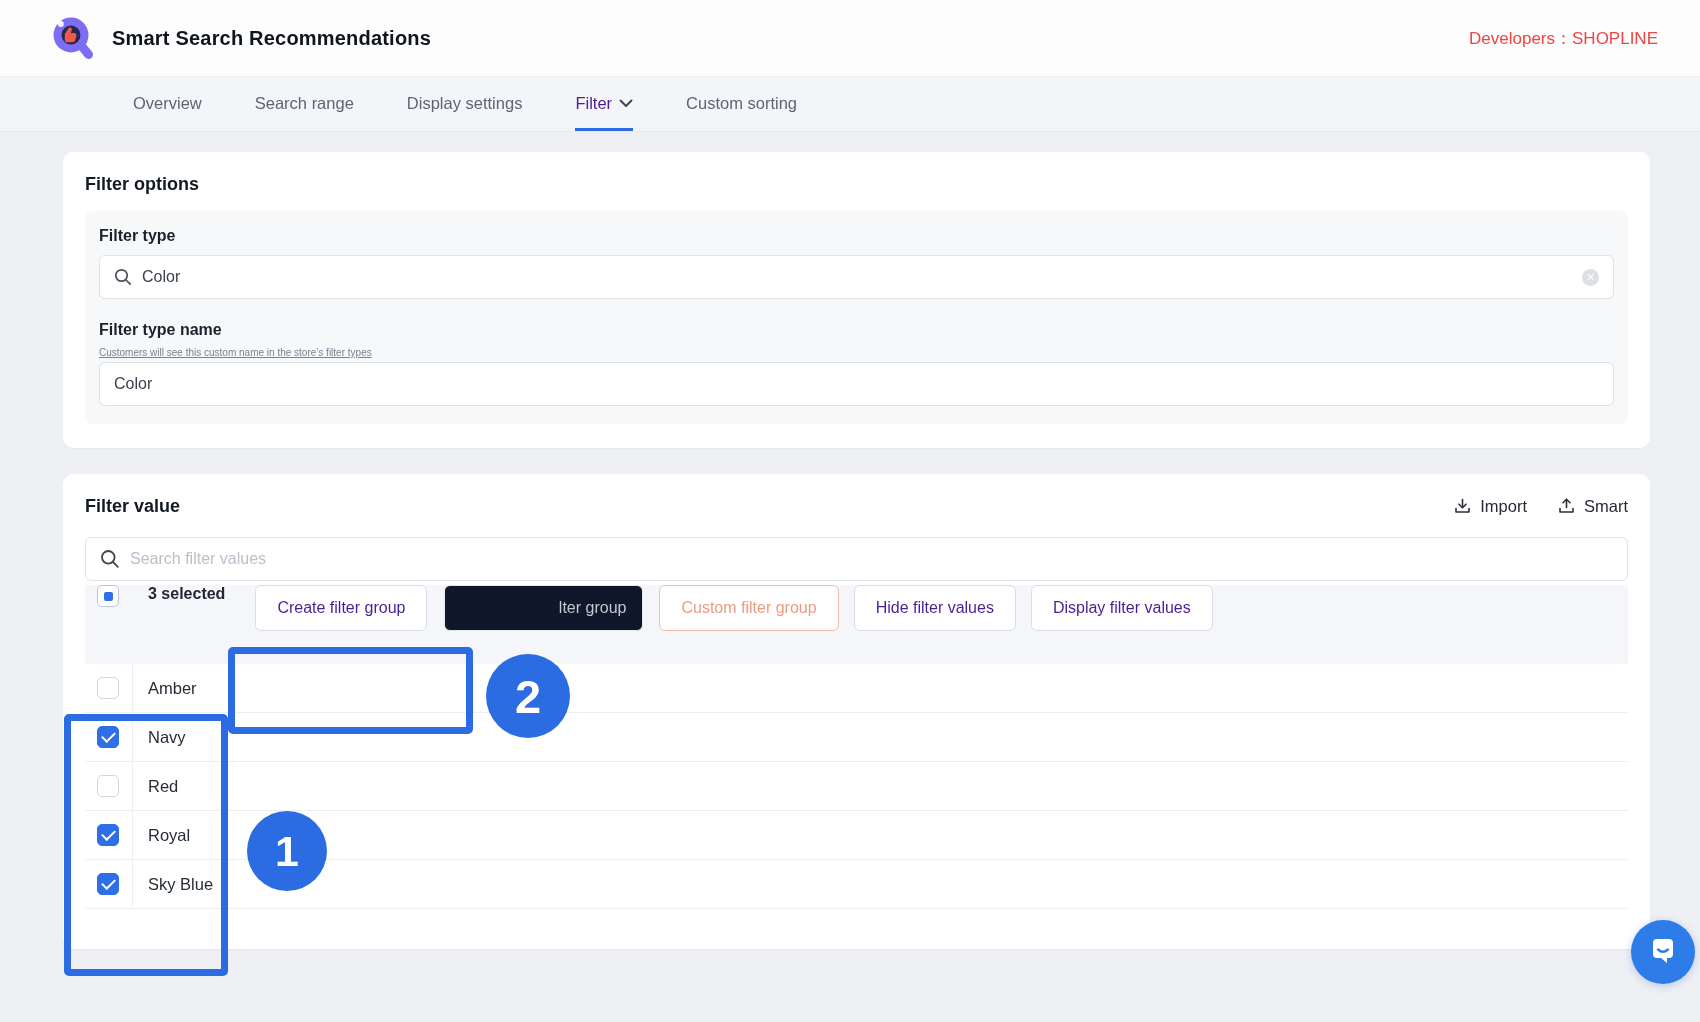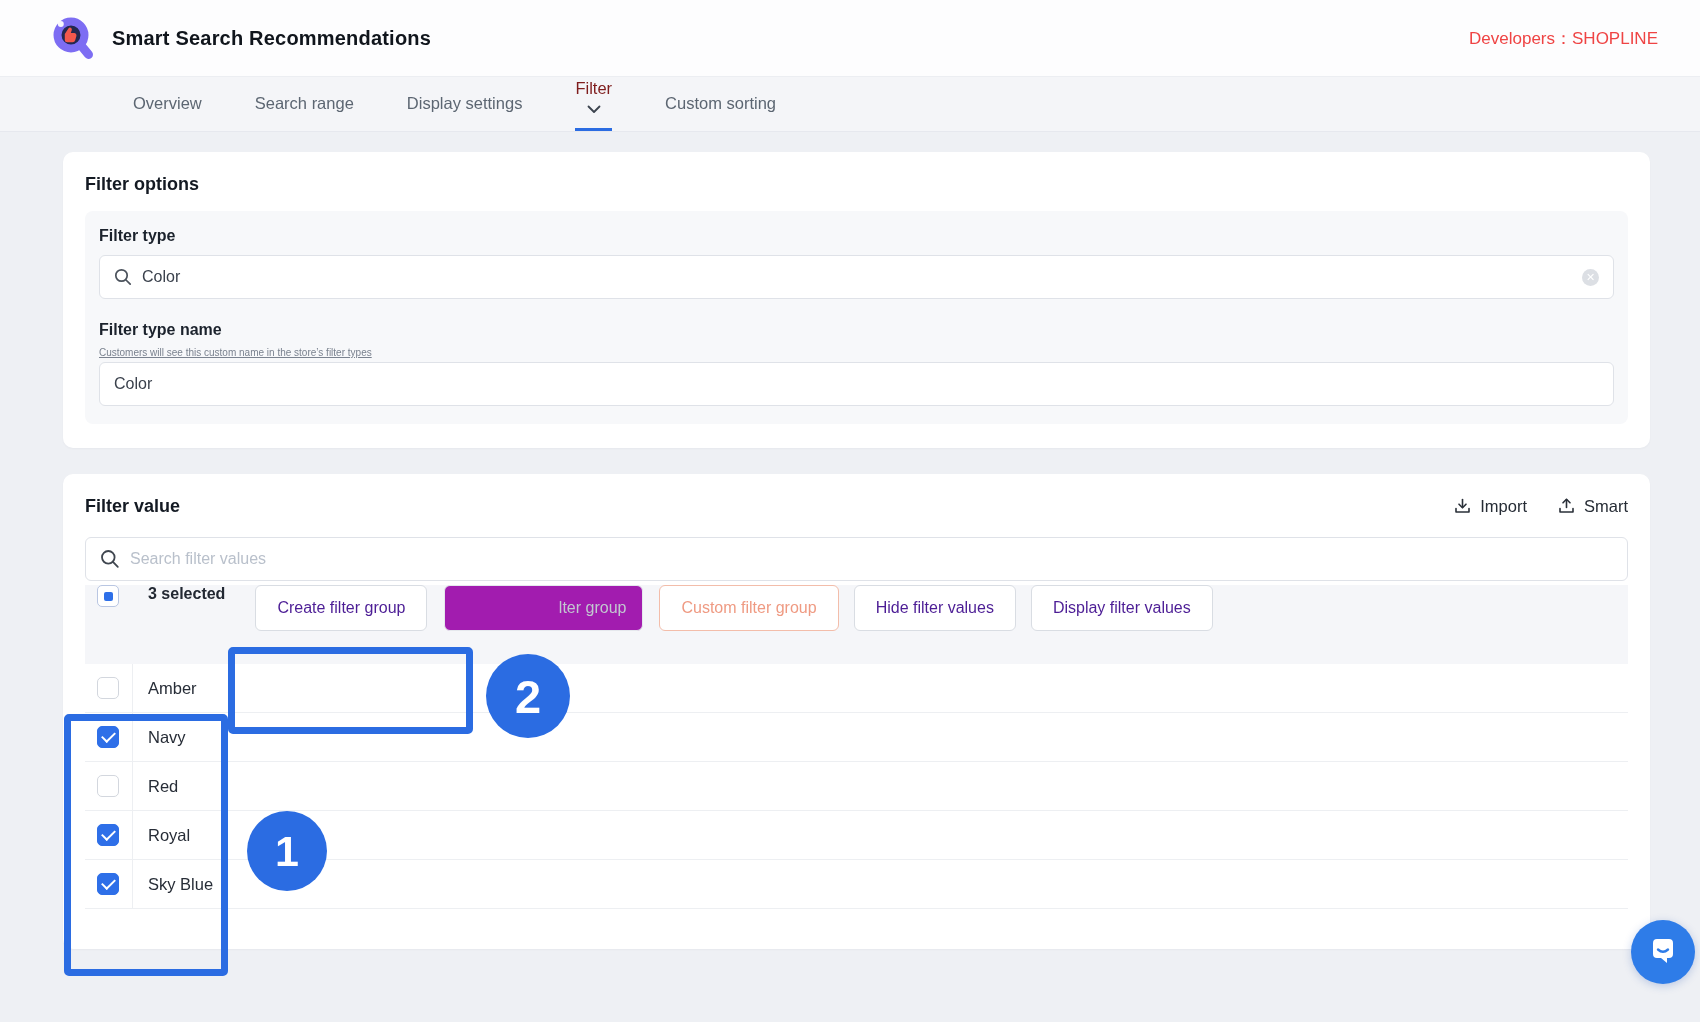--- a/index.html
+++ b/index.html
@@ -26,21 +26,21 @@
   .tabstrip {
     height:56px; background:#f4f5f8;
     border-top:1px solid #eceef2; border-bottom:1px solid #e6e8ee;
     display:flex; align-items:stretch; gap:53px; padding-left:133px;
   }
   .tab {
     display:flex; align-items:center; gap:7px;
     font-size:16.5px; color:#5c6672; cursor:pointer;
     border-bottom:3px solid transparent; padding-top:2px;
   }
-  .tab.active { color:#7f1d1d; font-weight:500; border-bottom-color:#2b6ce2;flex-direction:column; }
+  .tab.active { color:#4c1d95; font-weight:500; border-bottom-color:#2b6ce2; }
   .tab .chev { display:flex; align-items:center; }
 
   
   .card {
     background:#fff; border-radius:10px;
     width:1587px; margin-left:63px;
     box-shadow:0 1px 2px rgba(40,50,70,.04);
   }
   .card1 { margin-top:20px; padding:22px 22px 24px 22px; }
   .card2 { margin-top:26px; padding:22px 22px 0 22px; min-height:475px; }
@@ -82,21 +82,21 @@
     display:flex; align-items:flex-start;
   }
   .sel-count { font-size:16px; font-weight:700; color:#222832; margin-left:29px; white-space:nowrap; }
   .btn {
     height:46px; background:#fff; border:1px solid #d9dde3; border-radius:6px;
     font-size:16px; color:#4c1d95; padding:0 21px; cursor:pointer;
     font-family:"Liberation Sans", sans-serif; white-space:nowrap;
   }
   .btn.create { margin-left:30px; }
   .btn.edit-partial {
-    margin-left:17px; width:199px; background:#a21caf; border-color:#e5e8ed;
+    margin-left:17px; width:199px; background:#0f172a; border-color:#e5e8ed;
     color:#c2c7d0; text-align:right; padding-right:16px; cursor:default;
   }
   .btn.ungroup { margin-left:16px; color:#ef9a82; border-color:#f3bdaa; cursor:default; }
   .btn.hide-vals { margin-left:15px; }
   .btn.display-vals { margin-left:15px; }
 
   
   .cb {
     width:22px; height:22px; border-radius:5px; background:#fff;
     border:1px solid #d3d7de; display:inline-flex; align-items:center; justify-content:center;

